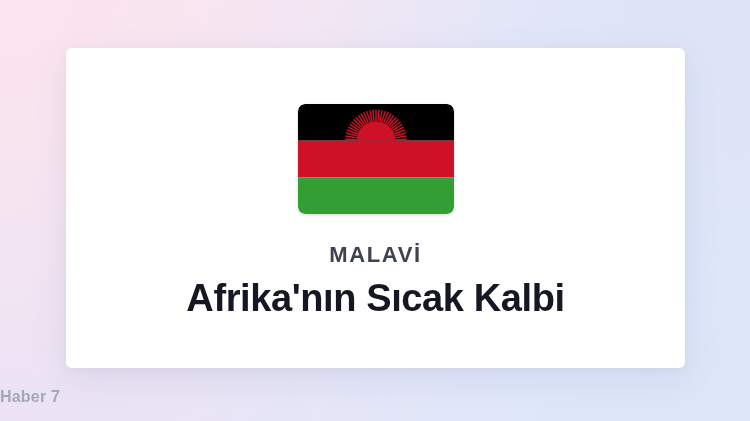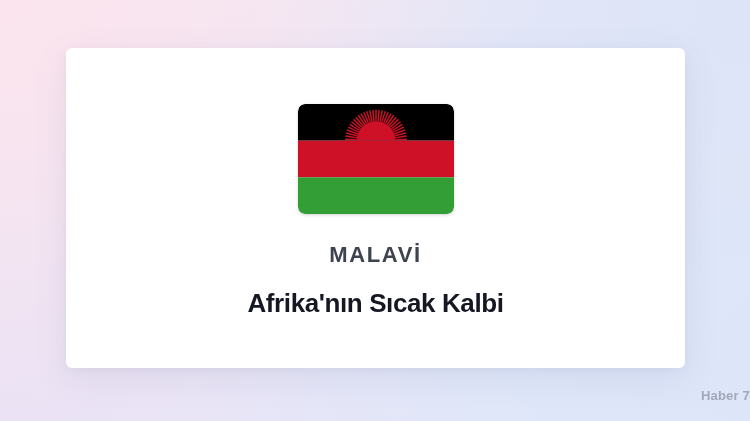--- a/index.html
+++ b/index.html
@@ -72,39 +72,39 @@
     font-size: 22px;
     font-weight: 600;
     letter-spacing: 1.6px;
     color: #3e4350;
     line-height: 1;
   }
   .headline {
     position: absolute;
     left: 0;
     right: 0;
-    top: 240px;
+    top: 228px;
     text-align: center;
-    font-size: 26px;
+    font-size: 38px;
     font-weight: 700;
     letter-spacing: -0.4px;
     color: #151823;
     line-height: 1.18;
     padding: 0 22px;
     box-sizing: border-box;
   }
 
   
   .footer {
     position: absolute;
     left: 0;
     right: 0;
     top: 388px;
-    text-align: right;
-    font-size: 13px;
+    text-align: left;
+    font-size: 16px;
     font-weight: 600;
     color: #a2a8ba;
     letter-spacing: 0.2px;
   }
 </style>
 </head>
 <body>
 
 <div id="stage">
 

